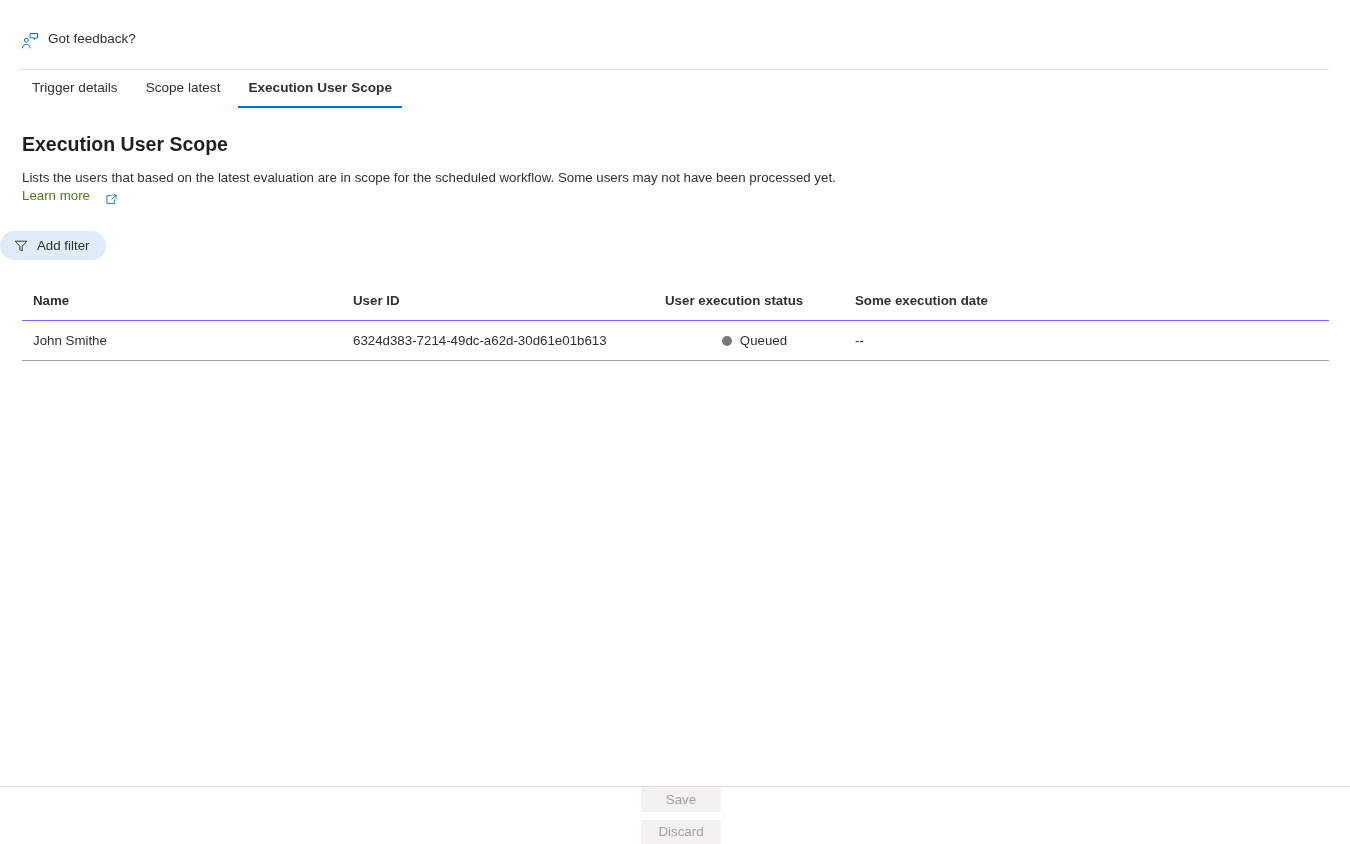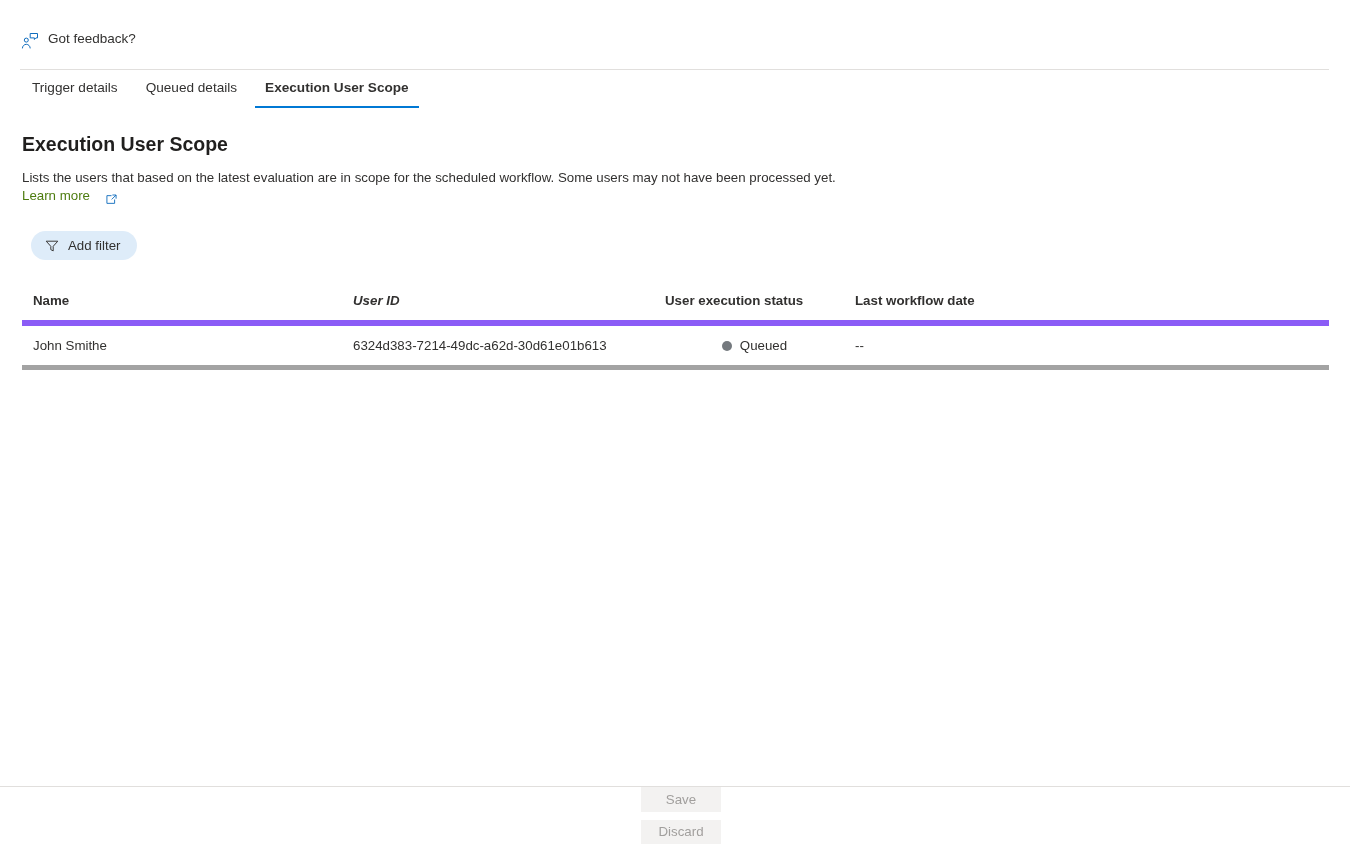--- a/index.html
+++ b/index.html
@@ -128,21 +128,20 @@
     line-height: 18px;
   }
   .ext-icon {
     width: 11px;
     height: 11px;
     display: block;
   }
 
   
   .filter-row {
-    padding-left: 31px;
     margin-top: 26px;
   }
   .add-filter {
     display: inline-flex;
     align-items: center;
     gap: 9px;
     background: #deecf9;
     border: none;
     border-radius: 15px;
     height: 29px;
@@ -167,35 +166,35 @@
     width: 1307px;
     border-collapse: collapse;
     table-layout: fixed;
   }
   table.scope-table th {
     text-align: left;
     font-size: 13.3px;
     font-weight: bold;
     color: #323130;
     padding: 0 0 12px 11px;
-    border-bottom: 6px solid #8b5cf6;
+    border-bottom: 1px solid #8b5cf6;
     vertical-align: bottom;
   }
   table.scope-table td {
     text-align: left;
     font-size: 13.3px;
     font-weight: normal;
     color: #323130;
     padding: 12px 0 12px 11px;
-    border-bottom: 5px solid #a3a3a3;
+    border-bottom: 1px solid #a3a3a3;
     vertical-align: middle;
     white-space: nowrap;
   }
   .col-name { width: 320px; }
-  .col-userid { width: 312px; font-style: italic; }
+  .col-userid { width: 312px; }
   .col-status { width: 190px; }
   .col-date { width: 485px; }
 
   .status-cell {
     display: flex;
     align-items: center;
     gap: 8px;
     justify-content: center;
   }
   .status-dot {
@@ -258,21 +257,21 @@
     </div>
   </div>
 
   <div class="top-divider"></div>
 
   <div class="tabs">
     <div class="tab">
       <span>Trigger details</span>
     </div>
     <div class="tab">
-      <span>Queued details</span>
+      <span>Scope latest</span>
     </div>
     <div class="tab active">
       <span>Execution User Scope</span>
     </div>
   </div>
 
   <div class="content">
 
     <h1 class="section-title">Execution User Scope</h1>
 
@@ -300,21 +299,21 @@
       </button>
     </div>
 
     <div class="table-wrap">
       <table class="scope-table">
         <thead>
           <tr>
             <th class="col-name">Name</th>
             <th class="col-userid">User ID</th>
             <th class="col-status">User execution status</th>
-            <th class="col-date">Last workflow date</th>
+            <th class="col-date">Some execution date</th>
           </tr>
         </thead>
         <tbody>
           <tr>
             <td>John Smithe</td>
             <td>6324d383-7214-49dc-a62d-30d61e01b613</td>
             <td>
               <span class="status-cell">
                 <span class="status-dot"></span>
                 <span>Queued</span>

